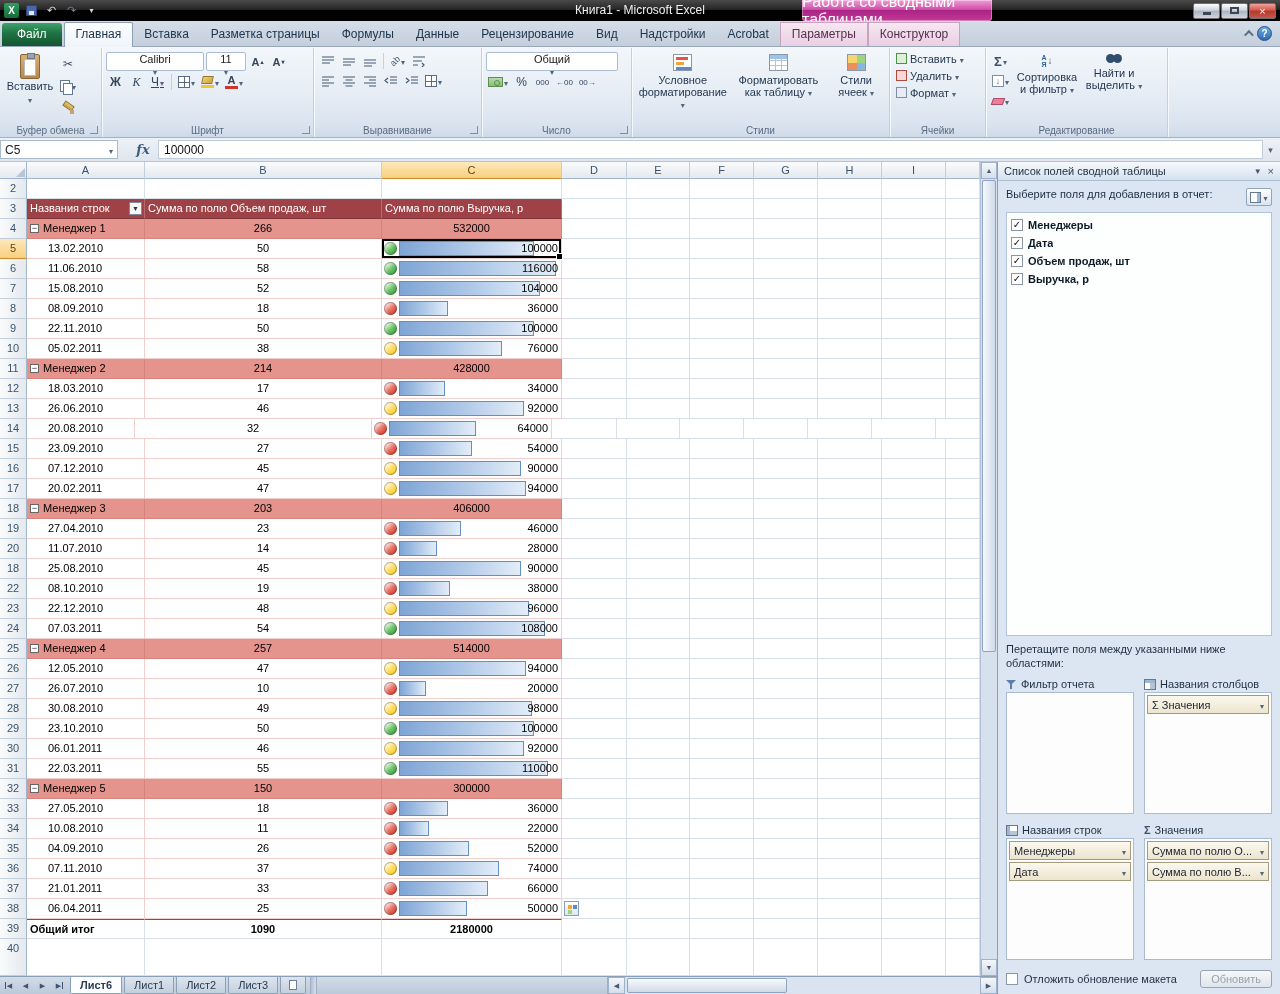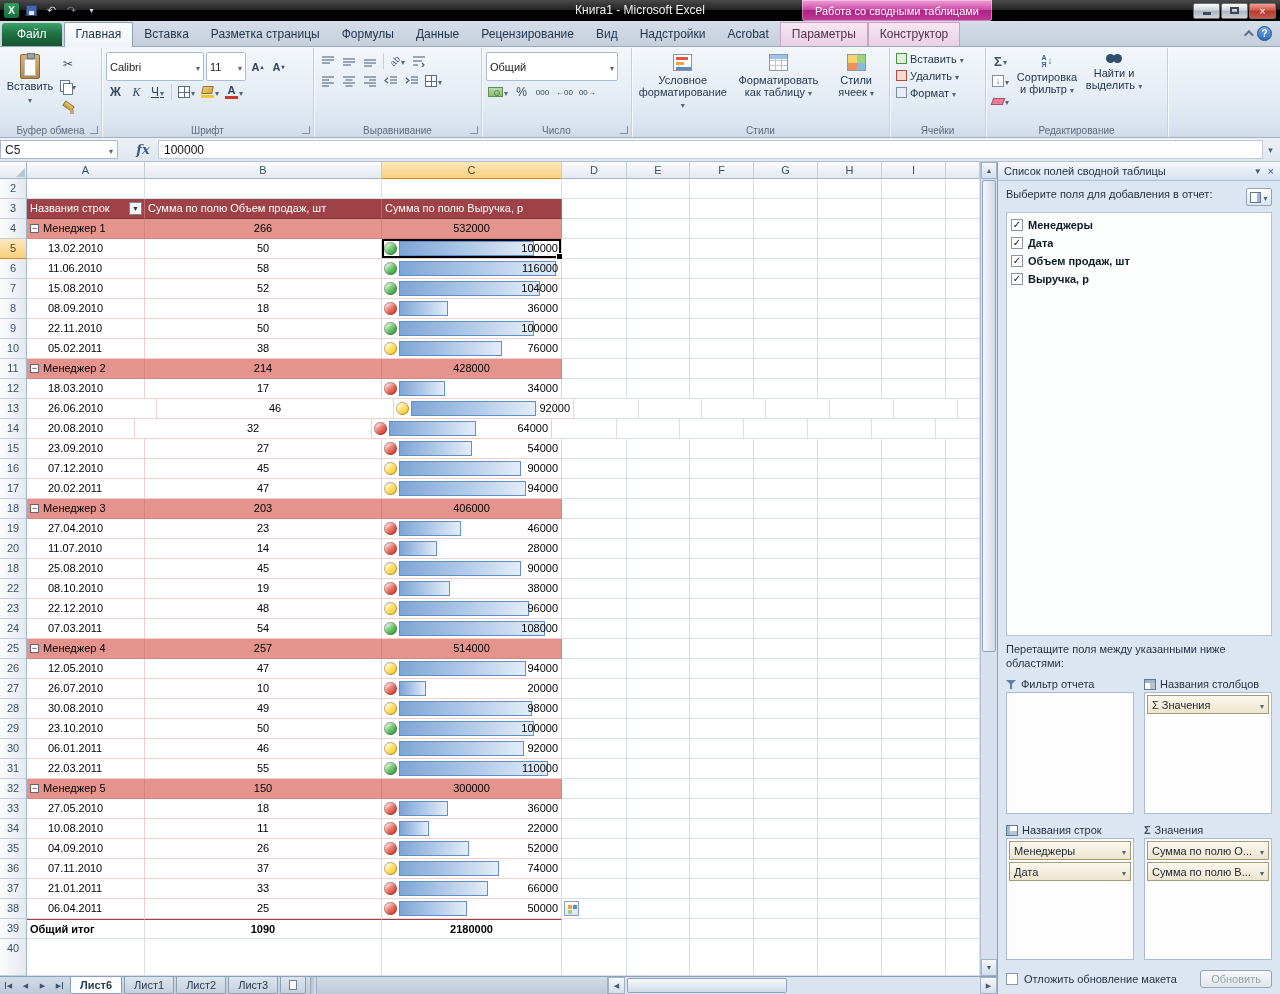--- a/index.html
+++ b/index.html
@@ -9,21 +9,21 @@
   
   .titlebar { height:21px; background:linear-gradient(#4a4a4a 0%,#262626 45%,#000 50%,#000 100%); display:flex; align-items:center; color:#fff; font-size:12px; position:relative; flex:none; padding-left:4px; }
   .xlicon { width:15px; height:15px; background:linear-gradient(#2f9e5f,#176b3c); color:#fff; font-size:10px; font-weight:bold; display:flex; align-items:center; justify-content:center; border-radius:2px; margin-right:4px; }
   .qat { display:flex; align-items:center; gap:3px; }
   .qbtn { width:17px; height:16px; display:flex; align-items:center; justify-content:center; font-size:11px; color:#cfd8e4; border-radius:2px; }
   .floppy { width:11px; height:11px; background:#4a66ad; border:1px solid #2e4273; position:relative; }
   .floppy::after { content:""; position:absolute; left:2px; bottom:0; width:5px; height:4px; background:#dfe6f2; }
   .redo-dim { color:#7a8492; }
   .qdd { font-size:8px; color:#cfd8e4; }
   .wtitle { position:absolute; left:0; right:0; text-align:center; top:3px; pointer-events:none; color:#f0f0f0; }
-  .ctxhdr { position:absolute; right:288px; top:0; height:21px; width:190px; display:flex; align-items:center; justify-content:center; font-size:11px; color:#fff; background:linear-gradient(#ef9fd9 0%,#cf4ea6 45%,#aa2386 50%,#c23b97 100%); border-radius:0 0 3px 3px; box-shadow:inset 0 0 0 1px rgba(255,255,255,.35); }
+  .ctxhdr { position:absolute; right:288px; top:0; height:21px; width:190px; display:flex; align-items:center; justify-content:center; font-size:16px; color:#fff; background:linear-gradient(#ef9fd9 0%,#cf4ea6 45%,#aa2386 50%,#c23b97 100%); border-radius:0 0 3px 3px; box-shadow:inset 0 0 0 1px rgba(255,255,255,.35); }
   .winbtns { margin-left:auto; display:flex; gap:1px; padding-right:4px; }
   .wbtn { width:27px; height:16px; display:flex; align-items:center; justify-content:center; border:1px solid #707070; border-radius:2px; background:linear-gradient(#fdfdfd,#cdd4dd 45%,#aab4c2 50%,#cfd6de); color:#3c4654; font-size:10px; }
   .wbtn .minbar { width:8px; height:3px; background:#3c4654; margin-top:6px; }
   .wbtn .maxbox { width:9px; height:7px; border:2px solid #3c4654; }
   .wbtn.close { background:linear-gradient(#f2a198,#d25749 45%,#b03a2d 50%,#c9564a); color:#fff; font-size:11px; }
 
   
   .tabstrip { height:26px; background:linear-gradient(#d4dde8,#c4cfdc); display:flex; align-items:flex-end; border-bottom:1px solid #99a8bc; position:relative; flex:none; padding-left:2px; }
   .tab { padding:4px 11px 5px; font-size:12px; color:#20364f; white-space:nowrap; }
   .tab.file { background:linear-gradient(#3da368,#1f7244 45%,#14552f); color:#fff; border-radius:3px 3px 0 0; padding:4px 15px 5px; margin-right:2px;margin-top:36px; }
@@ -37,21 +37,21 @@
   .ribbon { height:91px; flex:none; display:flex; align-items:stretch; background:linear-gradient(#f3f7fb,#e5ecf4 55%,#d9e3ef 88%,#cfdae8); border-bottom:1px solid #a4b1c2; padding-top:1px; position:relative; font-size:11px; color:#253850; }
   .rg { position:relative; border-right:1px solid #c5d0dd; box-shadow:1px 0 0 rgba(255,255,255,.7); padding:2px 4px 15px; flex:none; }
   .glab { position:absolute; left:0; right:0; bottom:1px; text-align:center; font-size:10px; color:#5a6b80; white-space:nowrap; }
   .dlg { position:absolute; right:3px; bottom:3px; width:8px; height:8px; border-right:1px solid #7d8fa5; border-bottom:1px solid #7d8fa5; }
   .rg-c { display:flex; gap:2px; height:100%; }
   .bigbtn { display:flex; flex-direction:column; align-items:center; padding-top:3px; gap:1px; text-align:center; line-height:12px; border:1px solid transparent; border-radius:3px; }
   .vcol { display:flex; flex-direction:column; gap:4px; padding-top:5px; }
   .rrow { display:flex; align-items:center; gap:2px; margin:2px 0; }
   .sbtn { height:18px; min-width:19px; display:inline-flex; align-items:center; justify-content:center; font-size:12px; color:#33465c; border-radius:2px; padding:0 2px; gap:1px; }
   .sep { width:1px; height:16px; background:#c5d0dd; margin:0 2px; }
-  .combo { height:29px; background:#fff; border:1px solid #aabdd4; border-radius:2px; font-size:11px; display:inline-flex; align-items:center; justify-content:space-between; padding:0 3px; color:#222; }
+  .combo { height:19px; background:#fff; border:1px solid #aabdd4; border-radius:2px; font-size:11px; display:inline-flex; align-items:center; justify-content:space-between; padding:0 3px; color:#222;flex-direction:column; }
   .dd::before { content:"▾"; font-size:8px; color:#51657d; }
   .b { font-weight:bold; } .i { font-style:italic; font-family:"Liberation Serif",serif; } .u { text-decoration:underline; }
   .clip-ic { width:20px; height:25px; background:linear-gradient(#d9b079,#b4884e); border:1px solid #8a6534; border-radius:2px; position:relative; }
   .clip-ic::before { content:""; position:absolute; left:3px; top:4px; right:3px; bottom:2px; background:#fdfdfd; border:1px solid #b9b9b9; }
   .clip-ic::after { content:""; position:absolute; left:6px; top:-2px; width:6px; height:4px; background:#9aa4b1; border:1px solid #6d7683; }
   .copy-ic { width:11px; height:13px; position:relative; }
   .copy-ic::before, .copy-ic::after { content:""; position:absolute; width:8px; height:10px; background:#fff; border:1px solid #64788f; }
   .copy-ic::before { left:0; top:0; } .copy-ic::after { left:3px; top:3px; }
   .brush-ic { width:13px; height:13px; position:relative; }
   .brush-ic::before { content:""; position:absolute; left:1px; top:1px; width:9px; height:4px; background:linear-gradient(#f0c96a,#c79b3a); border:1px solid #8a6f28; transform:rotate(35deg); }
@@ -693,21 +693,21 @@
               <div class="gc" style="width: 65px;"></div>
               <div class="gc" style="width: 63px;"></div>
               <div class="gc" style="width: 64px;"></div>
               <div class="gc" style="width: 64px;"></div>
               <div class="gc" style="width: 64px;"></div>
               <div class="gc" style="width: 64px;"></div>
               <div class="gc gfill"></div>
             </div>
             <div class="grow">
               <div class="grh">13</div>
-              <div class="gc pd ind" style="width: 130px;">26.06.2010</div>
+              <div class="gc pd ind" style="width: 118px;">26.06.2010</div>
               <div class="gc pd num" style="width: 237px;">46</div>
               <div class="gc pd" style="width: 180px;">
                 <span class="tl yellow"></span>
                 <span class="bar" style="width: 125px;"></span>
                 <span class="cnum">92000</span>
               </div>
               <div class="gc" style="width: 65px;"></div>
               <div class="gc" style="width: 63px;"></div>
               <div class="gc" style="width: 64px;"></div>
               <div class="gc" style="width: 64px;"></div>

